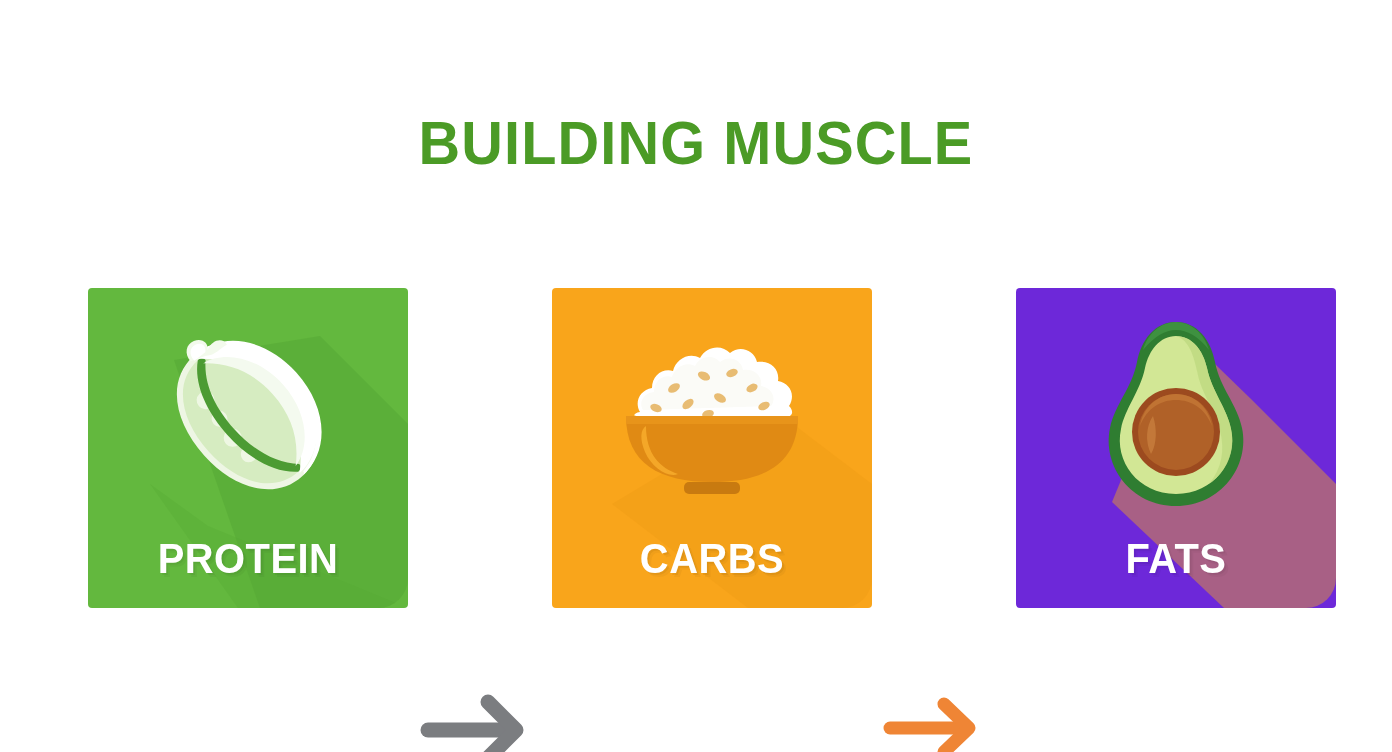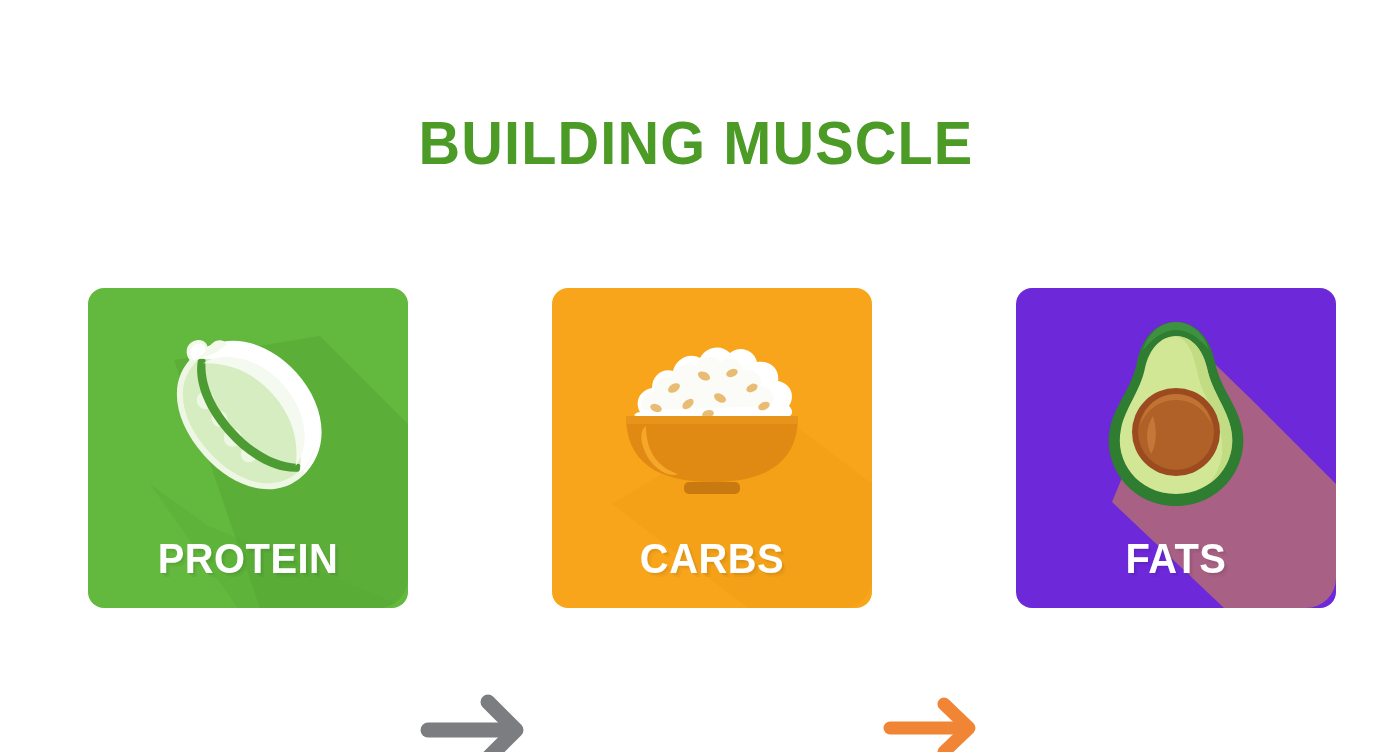--- a/index.html
+++ b/index.html
@@ -46,21 +46,21 @@
     top: 288px;
     width: 1392px;
     height: 322px;
   }
 
   .card {
     position: absolute;
     top: 0;
     width: 320px;
     height: 320px;
-    border-radius: 16px;
+    border-radius: 4px;
     overflow: hidden;
   }
   .card.protein { left: 88px;  background: #63b83e; }
   .card.carbs   { left: 552px; background: #f9a51b; }
   .card.fats    { left: 1016px; background: #6d28d9; }
 
   
   .longshadow {
     position: absolute;
     inset: 0;

